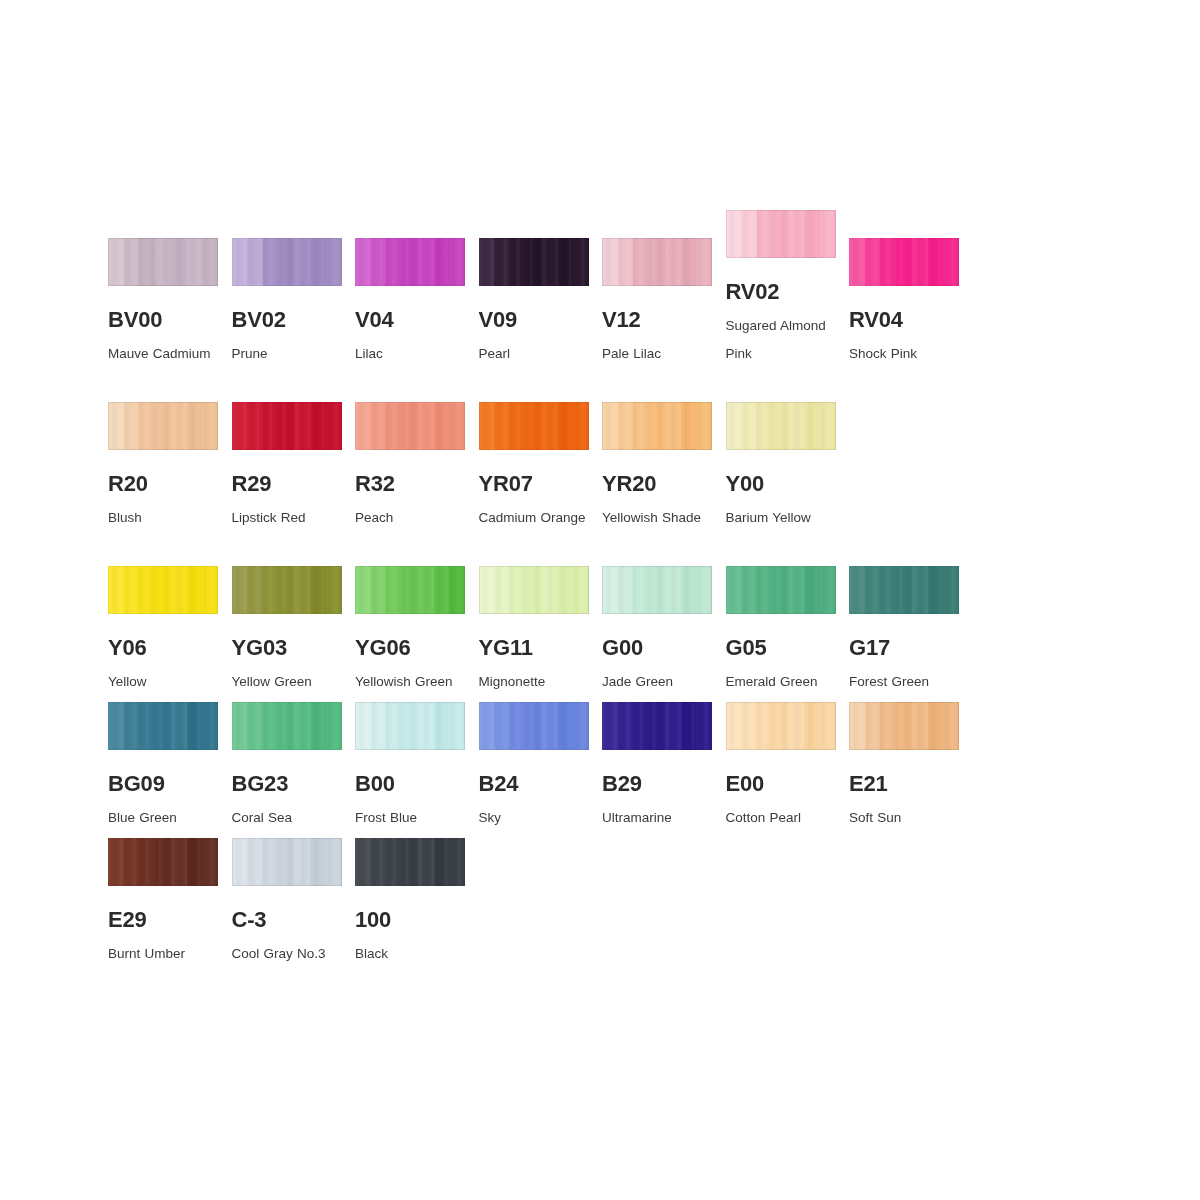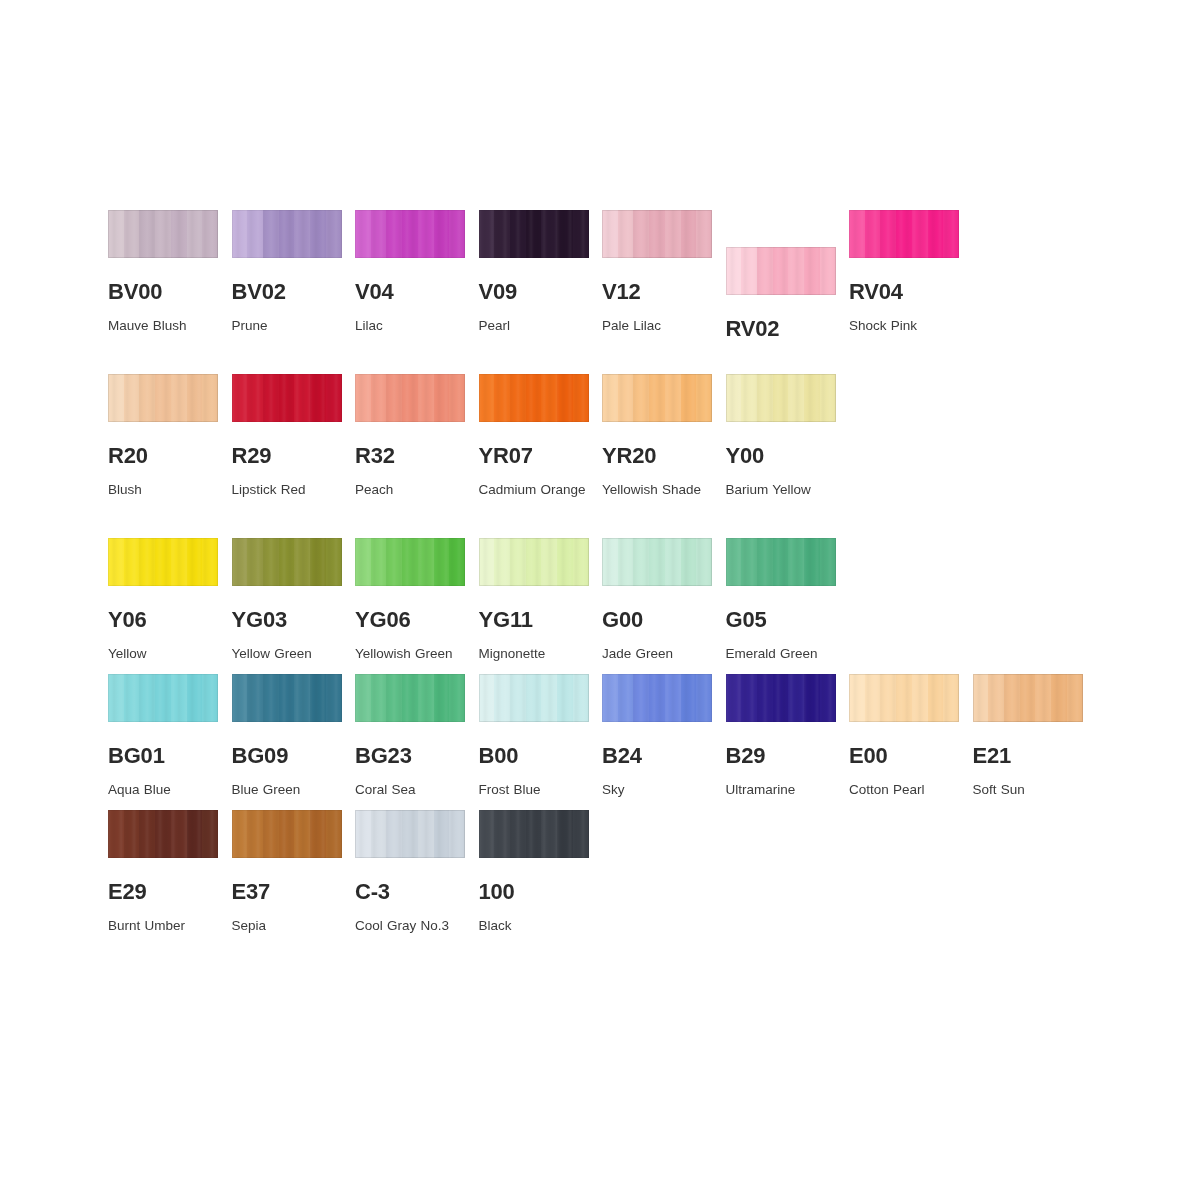--- a/index.html
+++ b/index.html
@@ -116,21 +116,21 @@
               <i style="background: rgb(195, 177, 192);"></i>
               <i style="background: rgb(200, 182, 196);"></i>
               <i style="background: rgb(194, 174, 192);"></i>
               <i style="background: rgb(201, 184, 198);"></i>
               <i style="background: rgb(197, 178, 194);"></i>
             </div>
             <div class="sheen"></div>
             <div class="edge"></div>
           </div>
           <div class="swatch-code">BV00</div>
-          <div class="swatch-name">Mauve Blush</div>
+          <div class="swatch-name">Mauve Cadmium</div>
         </div>
         <div class="swatch-cell">
           <div class="swatch-chip">
             <div class="bands">
               <i style="background: rgb(197, 178, 220);"></i>
               <i style="background: rgb(188, 169, 214);"></i>
               <i style="background: rgb(166, 146, 198);"></i>
               <i style="background: rgb(158, 137, 192);"></i>
               <i style="background: rgb(164, 143, 196);"></i>
               <i style="background: rgb(156, 135, 191);"></i>
@@ -201,20 +201,21 @@
               <i style="background: rgb(248, 180, 198);"></i>
               <i style="background: rgb(247, 171, 192);"></i>
               <i style="background: rgb(248, 178, 197);"></i>
               <i style="background: rgb(247, 167, 189);"></i>
               <i style="background: rgb(249, 181, 199);"></i>
             </div>
             <div class="sheen"></div>
             <div class="edge"></div>
           </div>
           <div class="swatch-code">RV02</div>
+          <div class="swatch-name">Sugared Almond Pink</div>
         </div>
         <div class="swatch-cell">
           <div class="swatch-chip">
             <div class="bands">
               <i style="background: rgb(249, 87, 164);"></i>
               <i style="background: rgb(247, 64, 153);"></i>
               <i style="background: rgb(246, 45, 145);"></i>
               <i style="background: rgb(245, 32, 139);"></i>
               <i style="background: rgb(246, 43, 144);"></i>
               <i style="background: rgb(244, 29, 137);"></i>
@@ -427,39 +428,39 @@
               <i style="background: rgb(86, 180, 134);"></i>
               <i style="background: rgb(72, 171, 124);"></i>
               <i style="background: rgb(81, 176, 130);"></i>
             </div>
             <div class="sheen"></div>
             <div class="edge"></div>
           </div>
           <div class="swatch-code">G05</div>
           <div class="swatch-name">Emerald Green</div>
         </div>
+        <div class="swatch-cell">
+          <div class="swatch-chip">
+            <div class="bands">
+              <i style="background: rgb(74, 139, 130);"></i>
+              <i style="background: rgb(67, 133, 124);"></i>
+              <i style="background: rgb(62, 129, 121);"></i>
+              <i style="background: rgb(57, 124, 116);"></i>
+              <i style="background: rgb(63, 129, 121);"></i>
+              <i style="background: rgb(53, 119, 111);"></i>
+              <i style="background: rgb(59, 126, 118);"></i>
+            </div>
+            <div class="sheen"></div>
+            <div class="edge"></div>
+          </div>
+          <div class="swatch-code">G17</div>
+          <div class="swatch-name">Forest Green</div>
+        </div>
       </div>
       <div class="swatch-row row-gap-4">
-        <div class="swatch-cell">
-          <div class="swatch-chip">
-            <div class="bands">
-              <i style="background: rgb(143, 220, 223);"></i>
-              <i style="background: rgb(134, 217, 221);"></i>
-              <i style="background: rgb(127, 214, 219);"></i>
-              <i style="background: rgb(121, 211, 217);"></i>
-              <i style="background: rgb(128, 215, 220);"></i>
-              <i style="background: rgb(115, 208, 215);"></i>
-              <i style="background: rgb(123, 212, 218);"></i>
-            </div>
-            <div class="sheen"></div>
-            <div class="edge"></div>
-          </div>
-          <div class="swatch-code">BG01</div>
-          <div class="swatch-name">Aqua Blue</div>
-        </div>
         <div class="swatch-cell">
           <div class="swatch-chip">
             <div class="bands">
               <i style="background: rgb(74, 137, 160);"></i>
               <i style="background: rgb(63, 127, 151);"></i>
               <i style="background: rgb(56, 122, 147);"></i>
               <i style="background: rgb(51, 117, 143);"></i>
               <i style="background: rgb(58, 123, 147);"></i>
               <i style="background: rgb(46, 112, 137);"></i>
               <i style="background: rgb(53, 118, 143);"></i>
@@ -585,37 +586,20 @@
               <i style="background: rgb(92, 40, 32);"></i>
               <i style="background: rgb(99, 48, 36);"></i>
             </div>
             <div class="sheen"></div>
             <div class="edge"></div>
           </div>
           <div class="swatch-code">E29</div>
           <div class="swatch-name">Burnt Umber</div>
         </div>
         <div class="swatch-cell">
-          <div class="swatch-chip">
-            <div class="bands">
-              <i style="background: rgb(191, 124, 56);"></i>
-              <i style="background: rgb(185, 117, 51);"></i>
-              <i style="background: rgb(179, 110, 47);"></i>
-              <i style="background: rgb(174, 104, 43);"></i>
-              <i style="background: rgb(180, 112, 47);"></i>
-              <i style="background: rgb(169, 99, 40);"></i>
-              <i style="background: rgb(174, 107, 45);"></i>
-            </div>
-            <div class="sheen"></div>
-            <div class="edge"></div>
-          </div>
-          <div class="swatch-code">E37</div>
-          <div class="swatch-name">Sepia</div>
-        </div>
-        <div class="swatch-cell">
           <div class="swatch-chip is-pale">
             <div class="bands">
               <i style="background: rgb(221, 227, 234);"></i>
               <i style="background: rgb(214, 221, 228);"></i>
               <i style="background: rgb(207, 215, 224);"></i>
               <i style="background: rgb(201, 210, 219);"></i>
               <i style="background: rgb(207, 215, 223);"></i>
               <i style="background: rgb(196, 206, 216);"></i>
               <i style="background: rgb(204, 213, 222);"></i>
             </div>

